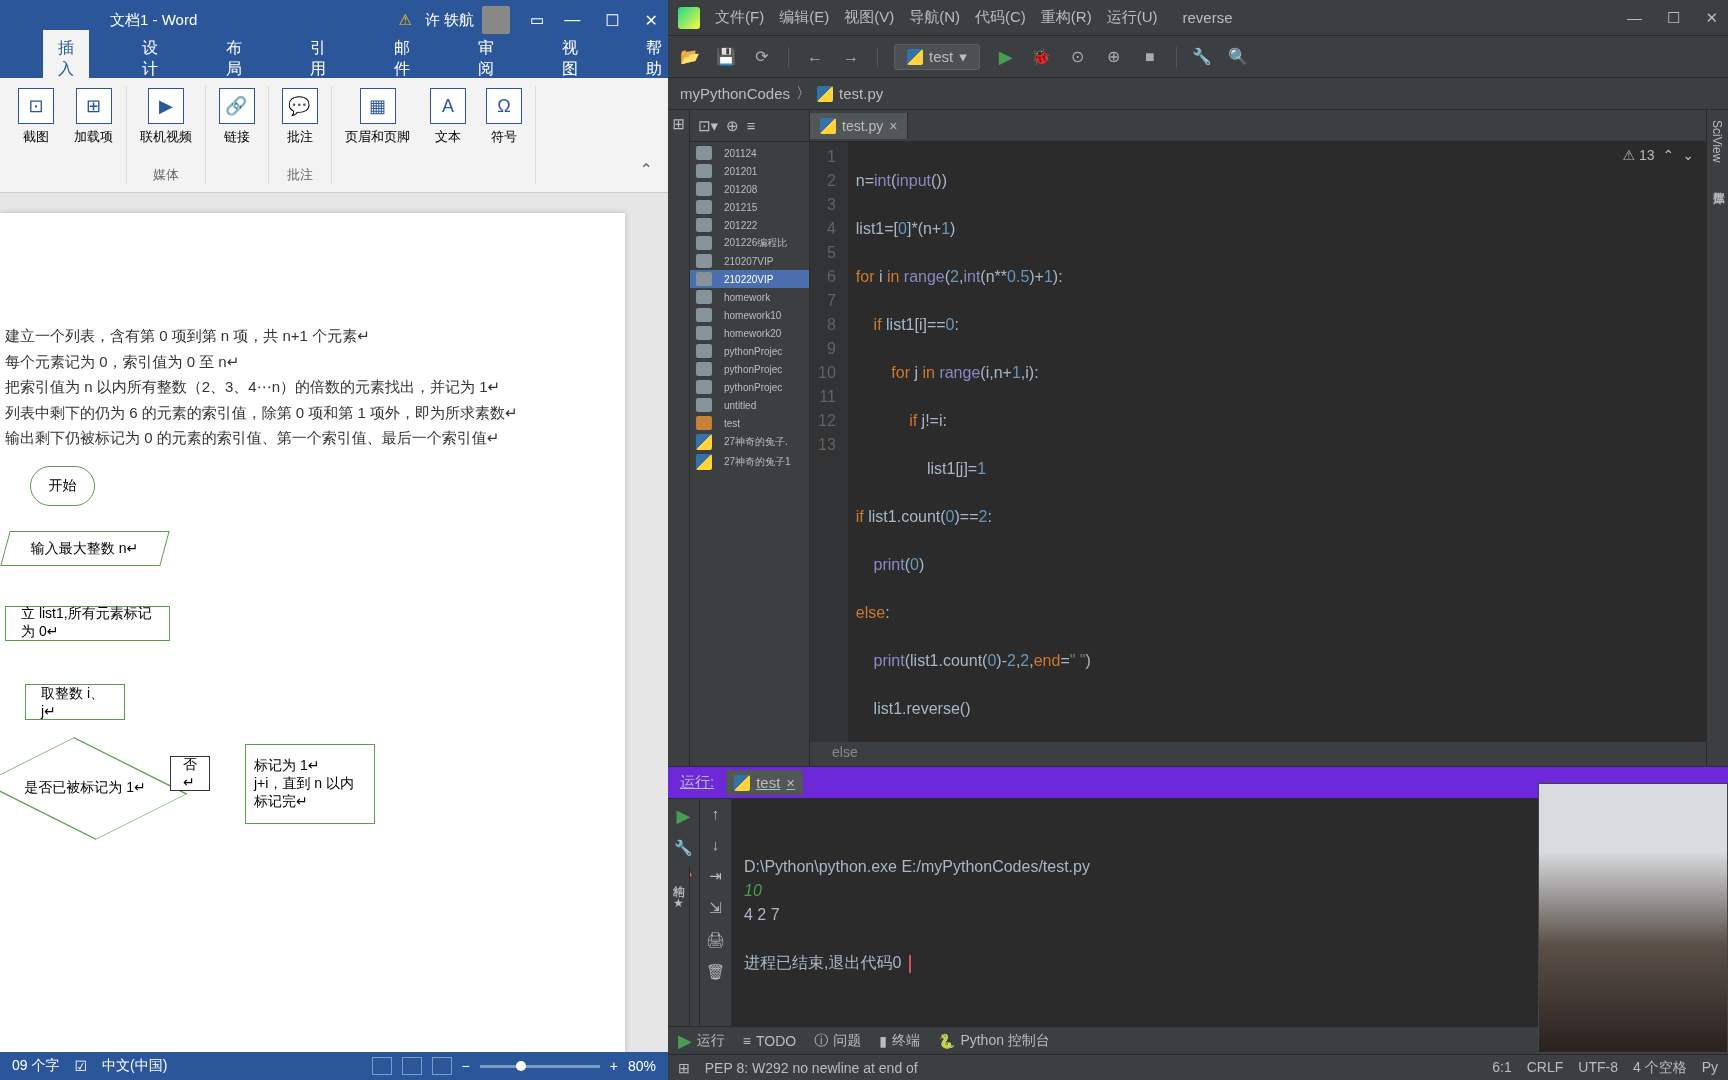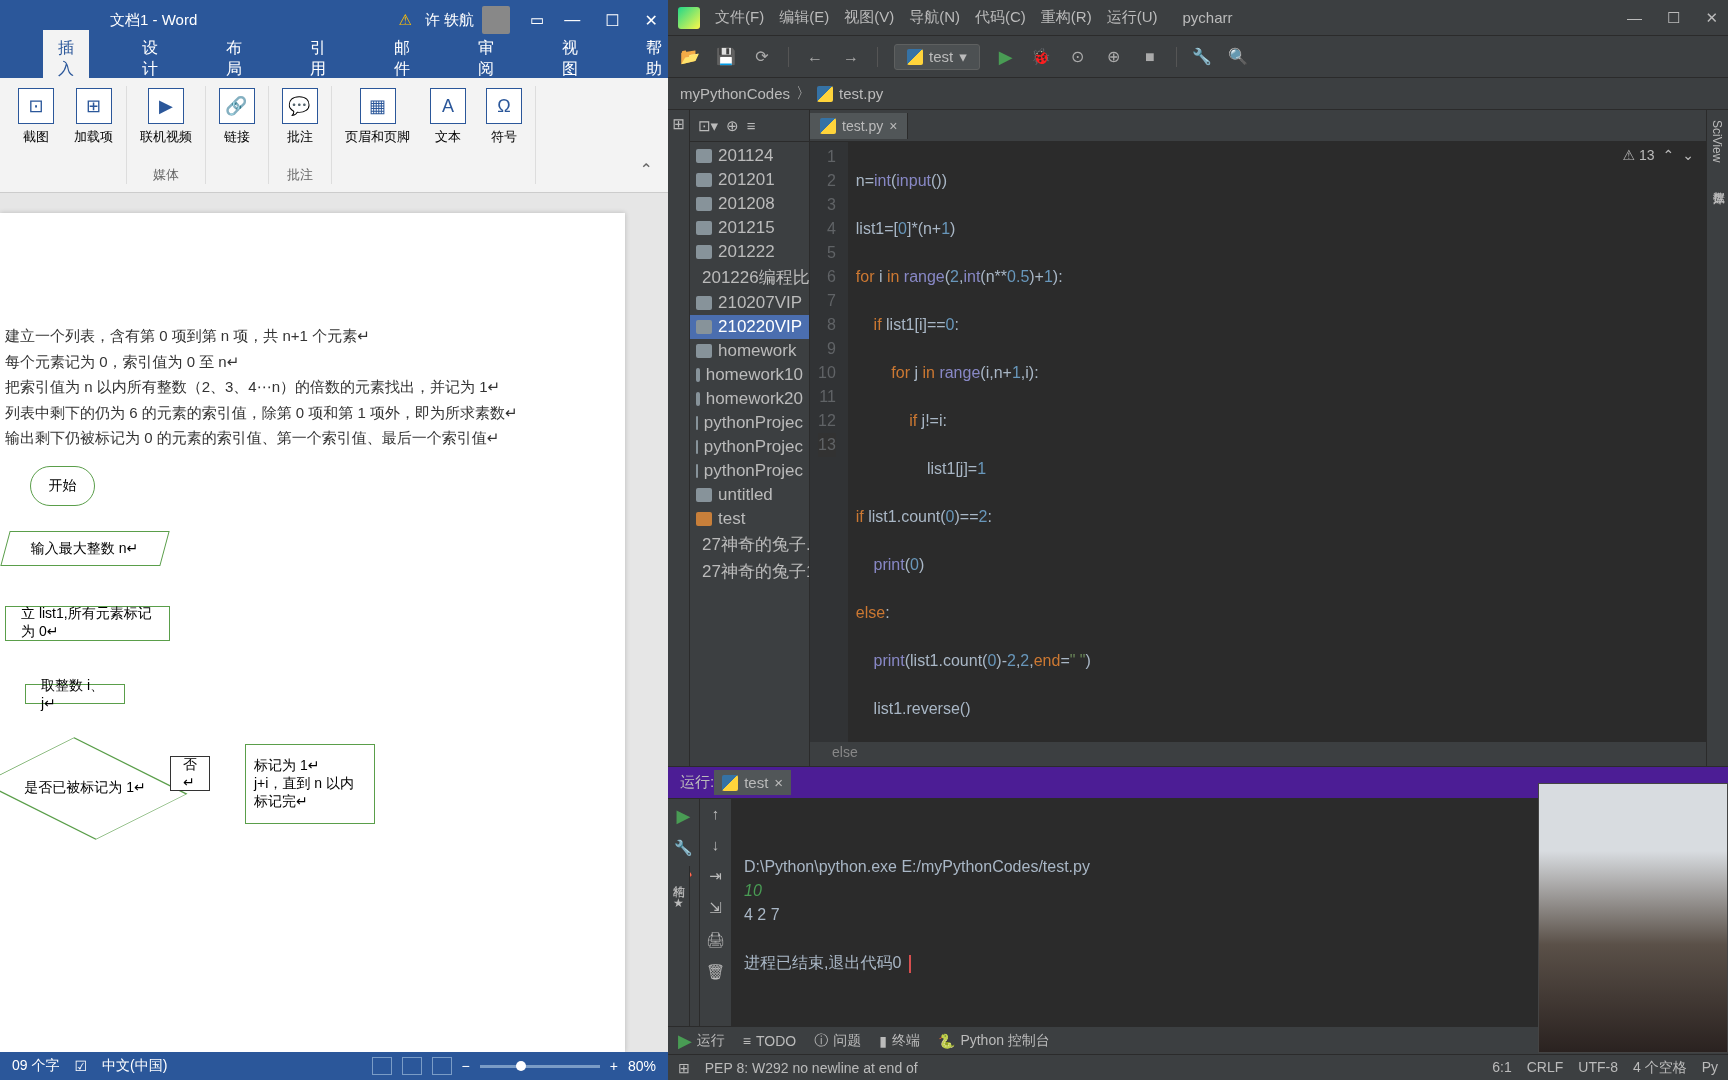--- a/index.html
+++ b/index.html
@@ -27,21 +27,21 @@
     
     .word-doc { flex: 1; background: #e6e6e6; padding: 20px 30px 0 0; overflow: hidden; }
     .word-page { background: #fff; height: 100%; padding: 50px 20px 19px 5px; box-shadow: 0 0 5px rgba(0,0,0,0.2); max-width: 625px; }
     .doc-line { font-size: 15px; color: #333; line-height: 1.7; }
     .flowchart { margin-top: 15px; position: relative; height: 400px; }
     .fc-node { position: absolute; border: 1.5px solid #5a9e4a; background: #fff; font-size: 14px; display: flex; align-items: center; justify-content: center; padding: 8px 15px; }
     .fc-start { border-radius: 20px; left: 25px; top: 0; width: 65px; height: 40px; }
     .fc-input { left: 0; top: 65px; width: 160px; height: 35px; transform: skewX(-15deg); }
     .fc-input span { transform: skewX(15deg); }
     .fc-process1 { left: 0; top: 140px; width: 165px; height: 35px; }
-    .fc-process2 { left: 20px; top: 218px; width: 100px; height: 20px; }
+    .fc-process2 { left: 20px; top: 218px; width: 100px; height: 36px; }
     .fc-diamond { left: 0; top: 290px; width: 160px; height: 65px; border: none; }
     .fc-diamond::before { content: ''; position: absolute; inset: 0; border: 1.5px solid #5a9e4a; transform: rotate(0deg) scaleY(0.5) rotate(45deg) scaleY(2); }
     .fc-diamond span { position: relative; z-index: 1; text-align: center; }
     .fc-no { left: 165px; top: 290px; width: 40px; height: 35px; border-color: #333; }
     .fc-mark { left: 240px; top: 278px; width: 130px; height: 80px; text-align: left; align-items: flex-start; flex-direction: column; border-color: #5a9e4a; padding: 8px; }
     
     .word-statusbar { background: #2b579a; color: #fff; height: 28px; display: flex; align-items: center; padding: 0 12px; font-size: 14px; gap: 15px; }
     .sb-right { margin-left: auto; display: flex; align-items: center; gap: 10px; }
     .sb-slider { width: 120px; height: 3px; background: #7a9cc6; position: relative; }
     .sb-slider::after { content: ''; position: absolute; left: 30%; top: -4px; width: 10px; height: 10px; background: #fff; border-radius: 50%; }
@@ -63,21 +63,21 @@
     
     .pc-breadcrumb { height: 32px; display: flex; align-items: center; padding: 0 12px; gap: 6px; border-bottom: 1px solid #2b2b2b; font-size: 15px; }
     
     .pc-main { flex: 1; display: flex; overflow: hidden; }
     .pc-left-gutter { width: 22px; background: #3c3f41; border-right: 1px solid #2b2b2b; display: flex; flex-direction: column; align-items: center; padding-top: 5px; gap: 10px; }
     .pc-gutter-icon { writing-mode: vertical-rl; font-size: 12px; padding: 5px 0; cursor: pointer; }
     
     .pc-project-tree { width: 120px; background: #3c3f41; border-right: 1px solid #2b2b2b; overflow: hidden; }
     .pc-tree-header { height: 32px; display: flex; align-items: center; padding: 0 8px; gap: 8px; border-bottom: 1px solid #2b2b2b; }
     .pc-tree-items { padding: 2px 0; }
-    .pc-tree-item { display: flex; align-items: center; padding: 2px 6px; gap: 6px; font-size: 17px; cursor: pointer; white-space: nowrap; overflow: hidden; }
+    .pc-tree-item { display: flex; align-items: center; padding: 2px 6px; gap: 12px; font-size: 10px; cursor: pointer; white-space: nowrap; overflow: hidden; }
     .pc-tree-item.selected { background: #4b6eaf; color: #ffffff; }
     .pc-folder-icon { width: 16px; height: 14px; background: #87939a; border-radius: 2px; }
     .pc-folder-icon.orange { background: #c87f3a; }
     .pc-py-icon { width: 16px; height: 16px; background: linear-gradient(135deg, #3572a5 50%, #ffd43b 50%); border-radius: 2px; }
     
     .pc-editor-area { flex: 1; display: flex; flex-direction: column; background: #2b2b2b; }
     .pc-editor-tabs { height: 32px; display: flex; align-items: center; background: #3c3f41; border-bottom: 1px solid #2b2b2b; }
     .pc-editor-tab { display: flex; align-items: center; padding: 5px 10px; gap: 6px; background: #515658; border-right: 1px solid #2b2b2b; font-size: 14px; }
     .pc-editor { flex: 1; display: flex; font-family: "Consolas", monospace; font-size: 16px; position: relative; overflow: hidden; }
     .pc-gutter { background: #313335; color: #606366; text-align: right; padding: 3px 12px 3px 8px; line-height: 24px; user-select: none; }
@@ -88,21 +88,21 @@
     .pc-code .str { color: #6a8759; }
     .pc-code-line { height: 24px; }
     .pc-inspection { position: absolute; top: 5px; right: 12px; display: flex; align-items: center; gap: 8px; color: #bbb; font-size: 14px; }
     .pc-insp-warn { color: #bbb; display: flex; align-items: center; gap: 4px; }
     .pc-crumb-bottom { height: 24px; background: #3c3f41; padding: 2px 22px; font-size: 14px; color: #888; }
     
     .pc-right-gutter { width: 22px; background: #3c3f41; border-left: 1px solid #2b2b2b; }
     .pc-right-text { writing-mode: vertical-rl; font-size: 12px; padding: 10px 3px; }
     
     .pc-run-panel { height: 260px; border-top: 1px solid #2b2b2b; display: flex; flex-direction: column; }
-    .pc-run-header { height: 32px; display: flex; align-items: center; padding: 0 12px; background: #4c1d95; border-bottom: 1px solid #2b2b2b; }
+    .pc-run-header { height: 32px; display: flex; align-items: center; padding: 0 12px; gap: 12px; background: #6d28d9; border-bottom: 1px solid #2b2b2b; text-decoration: underline; }
     .pc-run-tab { display: flex; align-items: center; gap: 6px; padding: 4px 8px; background: #515658; }
     .pc-run-body { flex: 1; display: flex; }
     .pc-run-left-tools { width: 32px; display: flex; flex-direction: column; padding: 6px 0; gap: 12px; align-items: center; border-right: 1px solid #2b2b2b; }
     .pc-run-left-tools2 { width: 32px; display: flex; flex-direction: column; padding: 6px 0; gap: 14px; align-items: center; border-right: 1px solid #2b2b2b; }
     .pc-console { flex: 1; background: #2b2b2b; padding: 8px 12px; font-family: Consolas, monospace; font-size: 16px; line-height: 24px; }
     .pc-console .cmd { color: #a9b7c6; margin-top: 48px; }
     .pc-console .inp { color: #499c54; font-style: italic; }
     .pc-console .out { color: #a9b7c6; }
     .pc-console .exit { color: #a9b7c6; }
     .pc-cursor { display: inline-block; width: 2px; height: 18px; background: #d64e4e; vertical-align: middle; margin-left: 8px; }
@@ -257,21 +257,21 @@
 <div class="pycharm-app">
   <div class="pc-titlebar">
     <div class="pc-logo"></div>
     <span class="pc-menu-item">文件(F)</span>
     <span class="pc-menu-item">编辑(E)</span>
     <span class="pc-menu-item">视图(V)</span>
     <span class="pc-menu-item">导航(N)</span>
     <span class="pc-menu-item">代码(C)</span>
     <span class="pc-menu-item">重构(R)</span>
     <span class="pc-menu-item">运行(U)</span>
-    <span style="margin-left:10px">pycharr</span>
+    <span style="margin-left:10px">reverse</span>
     <div class="pc-win-btns">
       <span>—</span>
       <span>☐</span>
       <span>✕</span>
     </div>
   </div>
 
   <div class="pc-toolbar">
     <span class="pc-tool-icon">📂</span>
     <span class="pc-tool-icon">💾</span>

